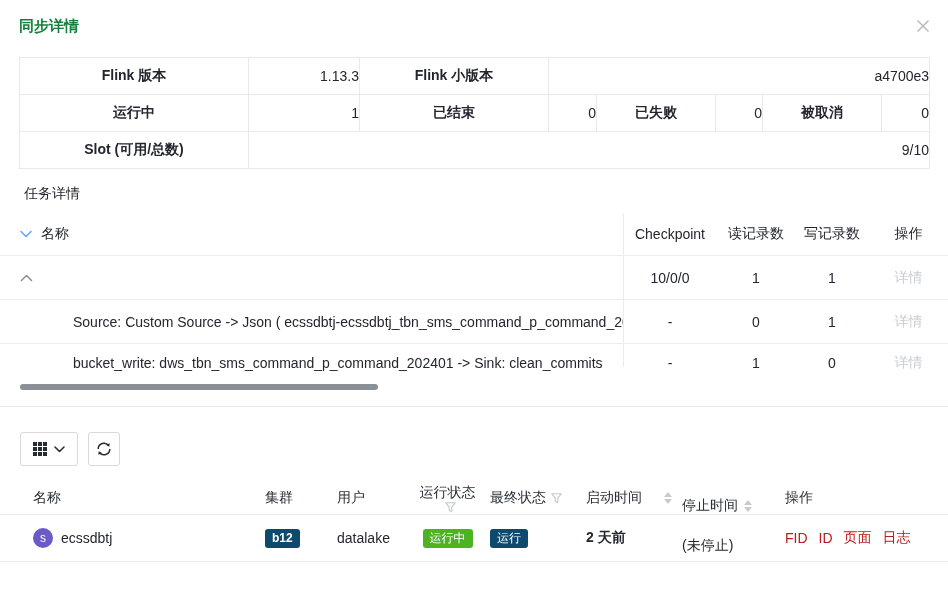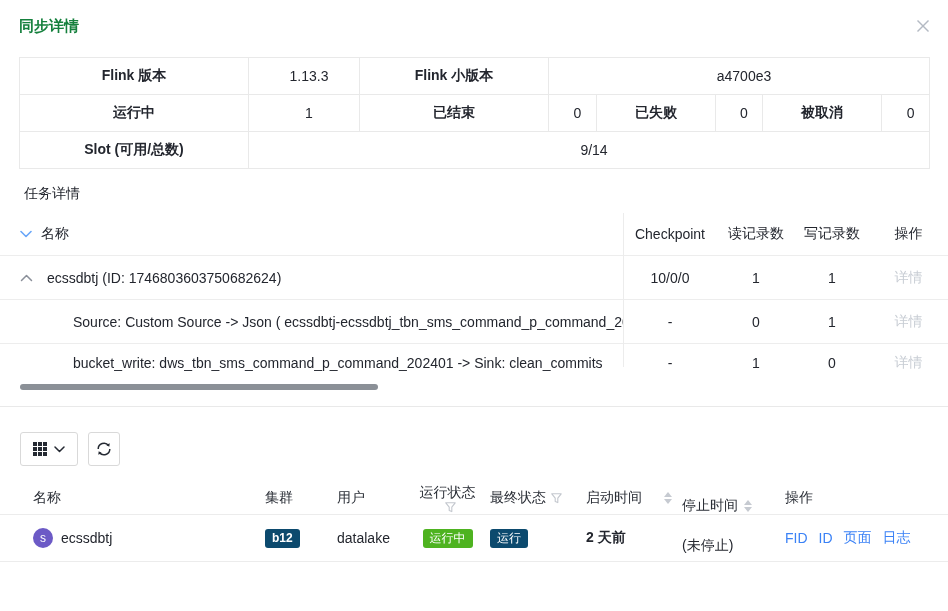--- a/index.html
+++ b/index.html
@@ -30,21 +30,21 @@
     border-collapse: collapse;
     table-layout: fixed;
   }
   .flink-table td {
     border: 1px solid #e9e9e9;
     height: 37px;
     font-size: 14px;
   }
   .flink-table td.caption { height: 35px; font-weight: 700; text-align: center; }
   .flink-table td.lbl { font-weight: 700; text-align: center; }
-  .flink-table td.val { text-align: center; padding-left: 10px; }
+  .flink-table td.val { text-align: right; padding-left: 10px; }
 
   
   .section-label { margin: 14px 0 0 24px; height: 20px; line-height: 20px; }
 
   .ttable { position: relative; margin-top: 10px; }
   .fixed-divider {
     position: absolute; left: 623px; top: 0; bottom: 25px;
     width: 1px; background: #ececec;
   }
   .trow {
@@ -116,21 +116,21 @@
   }
   .tag {
     display: inline-block; padding: 2px 7px; border-radius: 3px;
     color: #fff; font-size: 12px; line-height: 15px;
   }
   .tag.cyan { background: #0c4a6e; font-weight: 700; }
   .tag.cyan.norm { font-weight: 400; }
   .tag.green { background: #4eb320; }
   .bold { font-weight: 700; }
   .links { display: flex; gap: 11px; }
-  .links a { color: #3b82f6; text-decoration: none; cursor: pointer; }
+  .links a { color: #b91c1c; text-decoration: none; cursor: pointer; }
 </style>
 </head>
 <body>
 
 <div>
 
   <div class="modal-header">
     <span class="modal-title">同步详情</span>
     <span class="close-btn">
       <svg width="14" height="14" viewBox="0 0 14 14">
@@ -163,21 +163,21 @@
       <td class="val">1</td>
       <td class="lbl">已结束</td>
       <td class="val">0</td>
       <td class="lbl">已失败</td>
       <td class="val">0</td>
       <td class="lbl">被取消</td>
       <td class="val">0</td>
     </tr>
     <tr>
       <td class="lbl">Slot (可用/总数)</td>
-      <td class="val" colspan="7">9/14</td>
+      <td class="val" colspan="7">9/10</td>
     </tr>
   </tbody>
     </table>
 
   <div class="section-label">任务详情</div>
 
   <div class="ttable">
     <div class="fixed-divider"></div>
 
     <div class="trow thead">
@@ -191,21 +191,20 @@
       <div class="cell c-rd">读记录数</div>
       <div class="cell c-wr">写记录数</div>
       <div class="cell c-act">操作</div>
     </div>
 
     <div class="trow tdata">
       <div class="name-cell">
         <svg width="13" height="8" viewBox="0 0 13 8" fill="none">
           <polyline points="1.5,6.5 6.5,1.5 11.5,6.5" stroke="#8a8f99" stroke-width="1.5" stroke-linecap="round" stroke-linejoin="round"></polyline>
         </svg>
-        <span class="tw">ecssdbtj (ID: 1746803603750682624)</span>
       </div>
       <div class="cell c-cp">10/0/0</div>
       <div class="cell c-rd">1</div>
       <div class="cell c-wr">1</div>
       <div class="cell c-act"><a class="muted-link">详情</a></div>
     </div>
 
     <div class="trow tdata">
       <div class="name-cell indent">
         <span class="tw">Source: Custom Source -&gt; Json ( ecssdbtj-ecssdbtj_tbn_sms_command_p_command_202401 ) -&gt; Rej</span>

